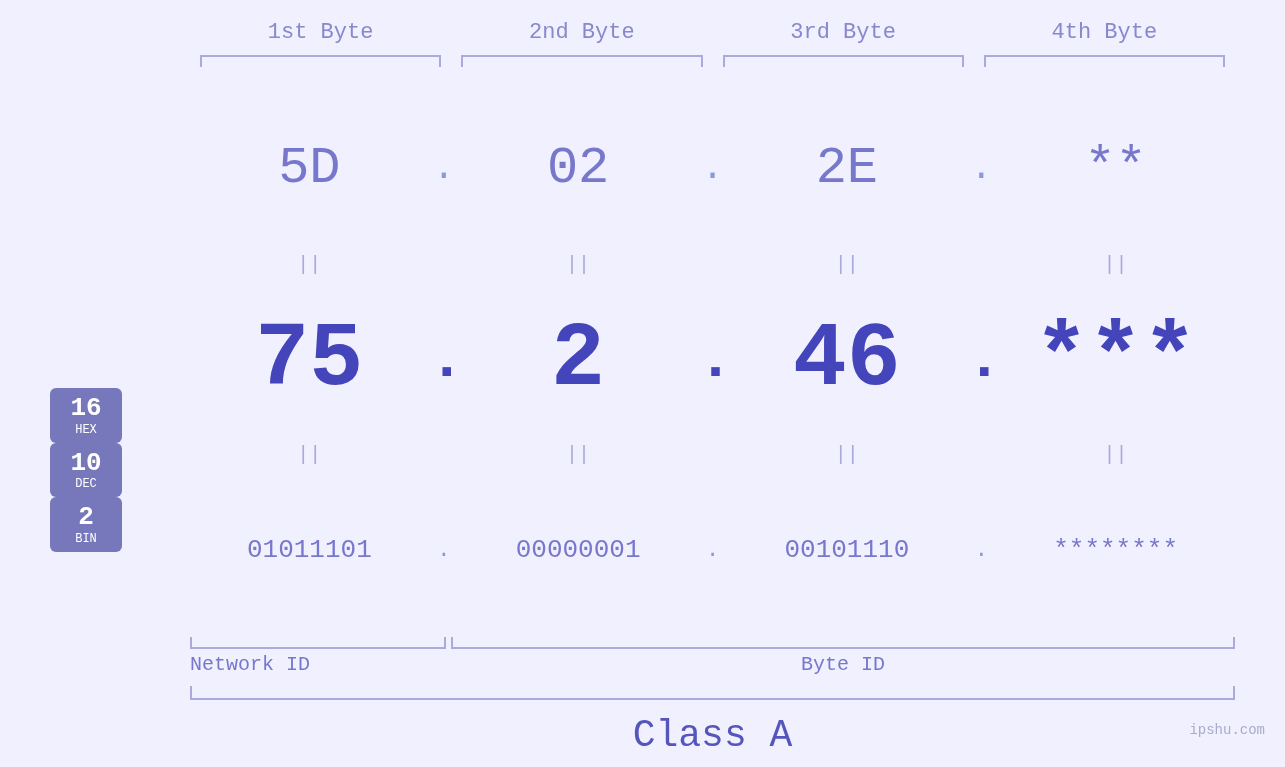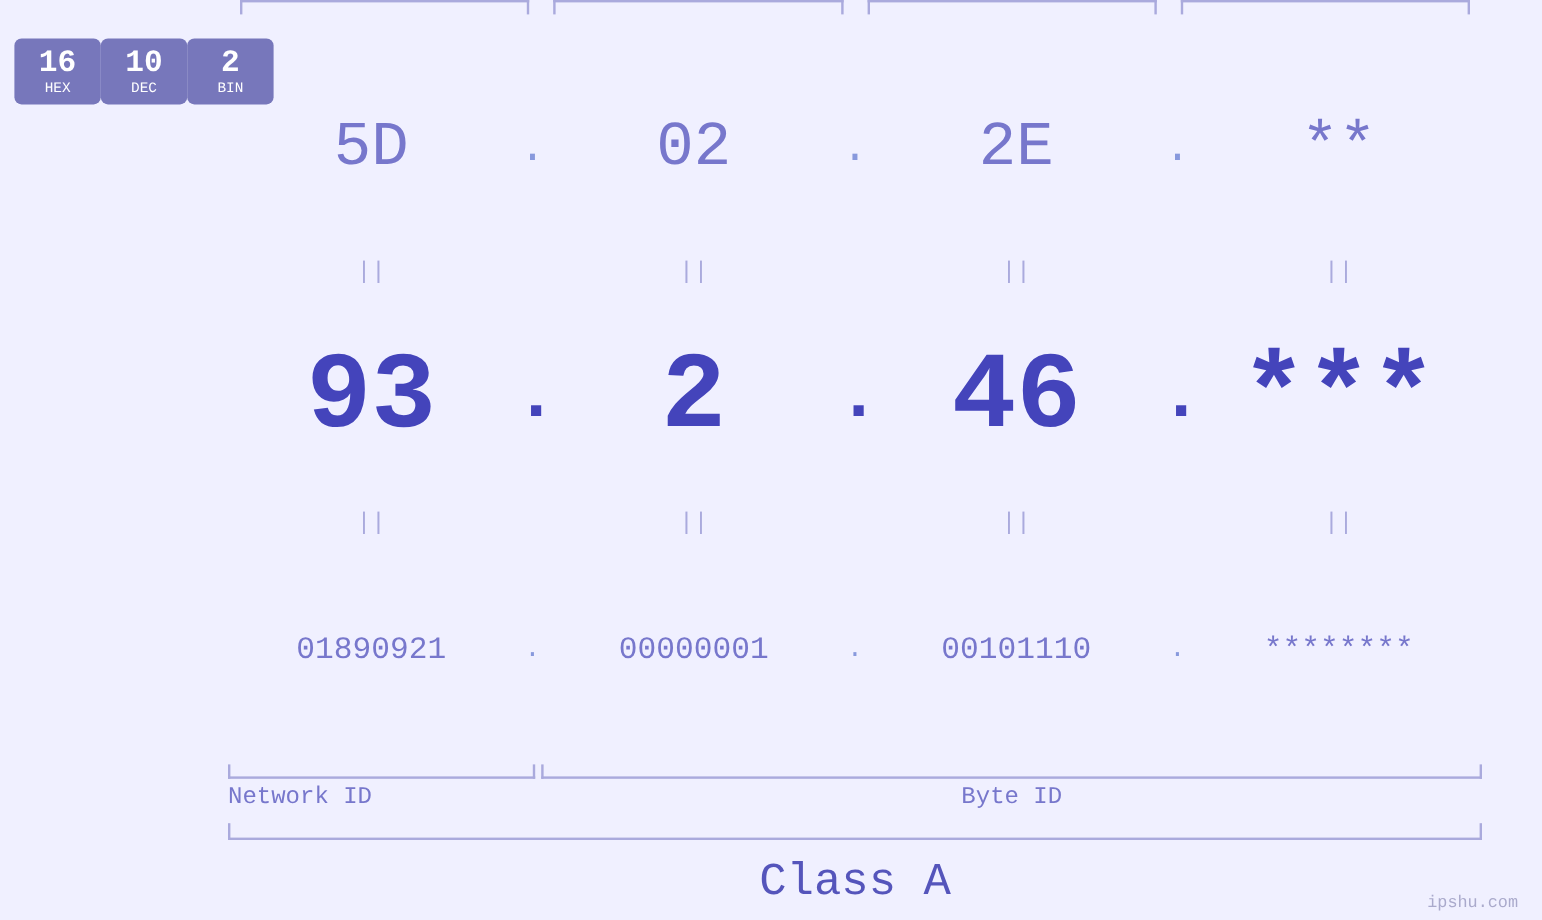--- a/index.html
+++ b/index.html
@@ -61,22 +61,22 @@
     .content-area {
       display: flex;
       width: 100%;
       flex: 1;
     }
 
     
     .labels-col {
       width: 140px;
       display: flex;
-      flex-direction: row;
-      justify-content: center;
+      flex-direction: column;
+      justify-content: flex-end;
       align-items: flex-start;
       padding-bottom: 80px;
     }
 
     .base-badge {
       background: #7777bb;
       color: white;
       border-radius: 6px;
       padding: 6px 10px;
       text-align: center;
@@ -229,39 +229,45 @@
     .class-label {
       text-align: center;
       color: #5555bb;
       font-size: 38px;
       font-family: 'Courier New', Courier, monospace;
       padding: 6px 0 10px;
     }
 
     .watermark {
       position: absolute;
-      bottom: 6px;
+      bottom: 29px;
       right: 20px;
       color: #aaaacc;
       font-size: 14px;
       font-family: 'Courier New', Courier, monospace;
     }
 
     .dec-sep {
       font-size: 60px;
       font-weight: bold;
       color: #4444bb;
       line-height: 1;
     }
   </style>
 </head>
 <body>
 
 <div class="main-container">
 
+  <div class="byte-headers">
+    <div class="byte-header">1st Byte</div>
+    <div class="byte-header">2nd Byte</div>
+    <div class="byte-header">3rd Byte</div>
+    <div class="byte-header">4th Byte</div>
+  </div>
 
   <div class="bracket-row">
     <div class="bracket"></div>
     <div class="bracket"></div>
     <div class="bracket"></div>
     <div class="bracket"></div>
   </div>
 
   <div class="content-area">
 
@@ -305,21 +311,21 @@
         <div class="equals-sep-spacer"></div>
         <div class="equals-cell">||</div>
         <div class="equals-sep-spacer"></div>
         <div class="equals-cell">||</div>
         <div class="equals-sep-spacer"></div>
         <div class="equals-cell">||</div>
       </div>
 
       <div class="data-row">
         <div class="cell">
-          <span class="dec-val">93</span>
+          <span class="dec-val">75</span>
         </div>
         <div class="sep dec-sep">.</div>
         <div class="cell">
           <span class="dec-val">2</span>
         </div>
         <div class="sep dec-sep">.</div>
         <div class="cell">
           <span class="dec-val">46</span>
         </div>
         <div class="sep dec-sep">.</div>
@@ -333,21 +339,21 @@
         <div class="equals-sep-spacer"></div>
         <div class="equals-cell">||</div>
         <div class="equals-sep-spacer"></div>
         <div class="equals-cell">||</div>
         <div class="equals-sep-spacer"></div>
         <div class="equals-cell">||</div>
       </div>
 
       <div class="data-row">
         <div class="cell">
-          <span class="bin-val">01890921</span>
+          <span class="bin-val">01011101</span>
         </div>
         <div class="sep" style="font-size:22px;">.</div>
         <div class="cell">
           <span class="bin-val">00000001</span>
         </div>
         <div class="sep" style="font-size:22px;">.</div>
         <div class="cell">
           <span class="bin-val">00101110</span>
         </div>
         <div class="sep" style="font-size:22px;">.</div>

